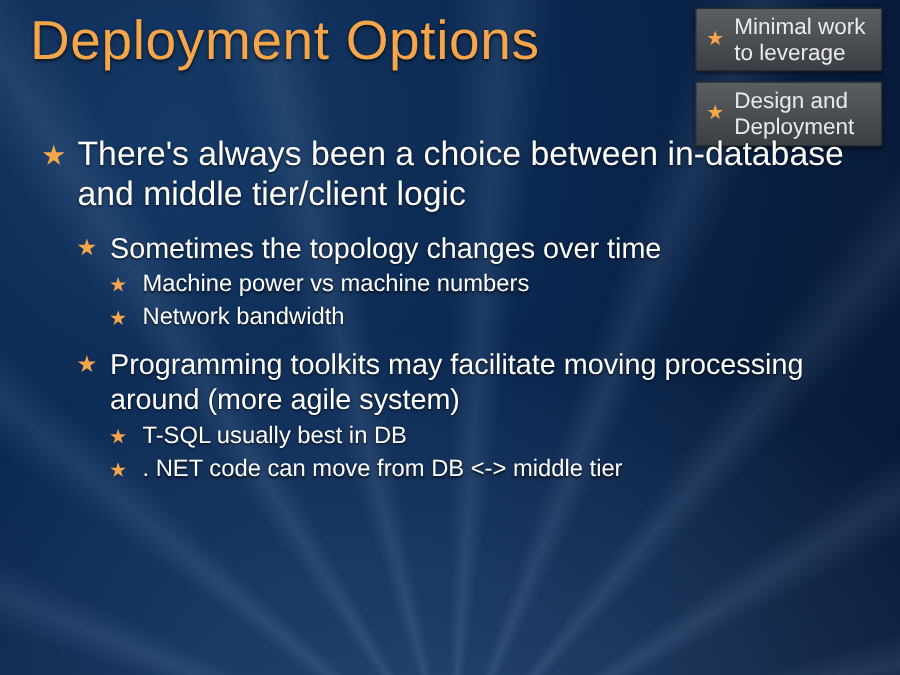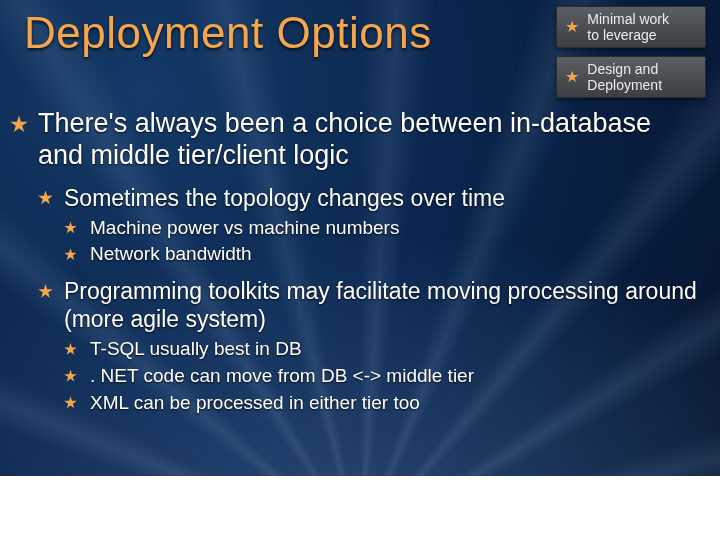--- a/index.html
+++ b/index.html
@@ -1,17 +1,17 @@
 <!DOCTYPE html>
 <html><head>
 <meta charset="utf-8">
 <style>
   html,body{margin:0;padding:0;width:720px;height:540px;overflow:hidden;font-family:"Segoe UI",Tahoma,Arial,sans-serif;}
   .slide{
-    position:relative;width:720px;height:476px;
+    position:relative;width:720px;height:540px;
     background:
       radial-gradient(ellipse 140% 120% at 50% 115%, rgba(120,170,235,0.30) 0%, rgba(120,170,235,0) 55%),
       radial-gradient(circle at 20% 20%, #153a67 0%, #0a264e 45%, #06152e 100%);
     color:#fff;
     box-sizing:border-box;
   }
   
   .rays{position:absolute;inset:0;pointer-events:none;opacity:0.10;
     background:
       conic-gradient(from -90deg at 50% 115%,
@@ -35,22 +35,22 @@
   }
   .badges{position:absolute;right:14px;top:6px;display:flex;flex-direction:column;gap:8px;}
   .badge{
     display:flex;align-items:center;gap:8px;
     background:linear-gradient(#5b5f63,#3b3f43);
     border:1px solid #2a2d30;border-radius:2px;
     padding:4px 10px 4px 8px;min-width:130px;
     box-shadow:0 2px 4px rgba(0,0,0,0.5);
   }
   .badge .star{color:#f5a54a;font-size:16px;line-height:1;}
-  .badge .txt{color:#e9eaec;font-size:14px;line-height:1.15;font-weight:500;}
-  .content{position:absolute;left:10px;right:22px;top:108px;}
+  .badge .txt{color:#e9eaec;font-size:18px;line-height:1.15;font-weight:500;}
+  .content{position:absolute;left:34px;right:22px;top:108px;}
   ul{list-style:none;margin:0;padding:0;}
   li{position:relative;padding-left:28px;text-shadow:0 1px 2px rgba(0,0,0,0.8);}
   li::before{content:"";position:absolute;left:0;top:0.28em;width:18px;height:18px;
     background:currentColor;
     color:#f5a54a;
     -webkit-mask:radial-gradient(circle,#000 99%,transparent 100%);
     clip-path:polygon(50% 0%,61% 35%,98% 35%,68% 57%,79% 91%,50% 70%,21% 91%,32% 57%,2% 35%,39% 35%);
   }
   .lvl1>li{font-size:27px;line-height:1.18;color:#fff;margin-bottom:8px;}
   .lvl1>li::before{color:#f5a54a;top:0.28em;width:18px;height:18px;}
@@ -96,20 +96,19 @@
             <ul class="lvl3">
               <li><span>Machine power vs machine numbers</span></li>
               <li><span>Network bandwidth</span></li>
             </ul>
           </li>
           <li>
             <span>Programming toolkits may facilitate moving processing around (more agile system)</span>
             <ul class="lvl3">
               <li><span>T-SQL usually best in DB</span></li>
               <li><span>. NET code can move from DB &lt;-&gt; middle tier</span></li>
-              <li><span>XML can be processed in either tier too</span></li>
             </ul>
           </li>
         </ul>
       </li>
     </ul>
   </div>
 </div>
 
 </body></html>

